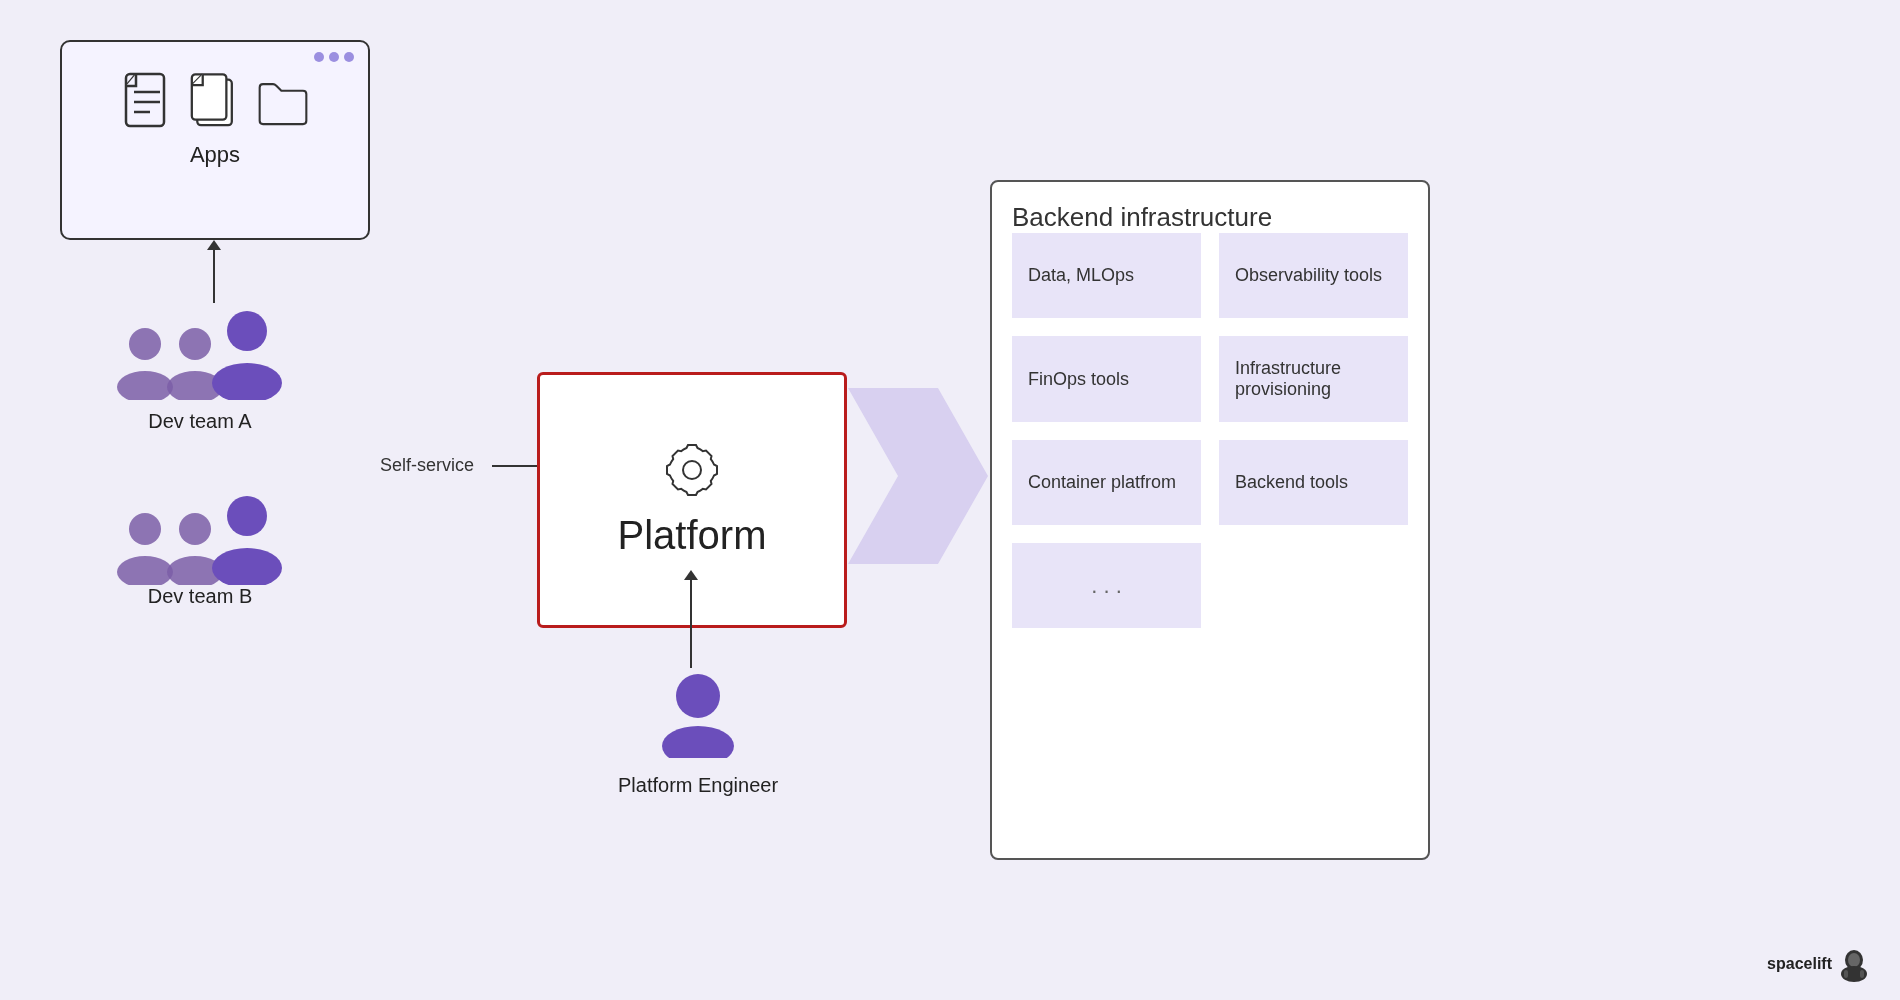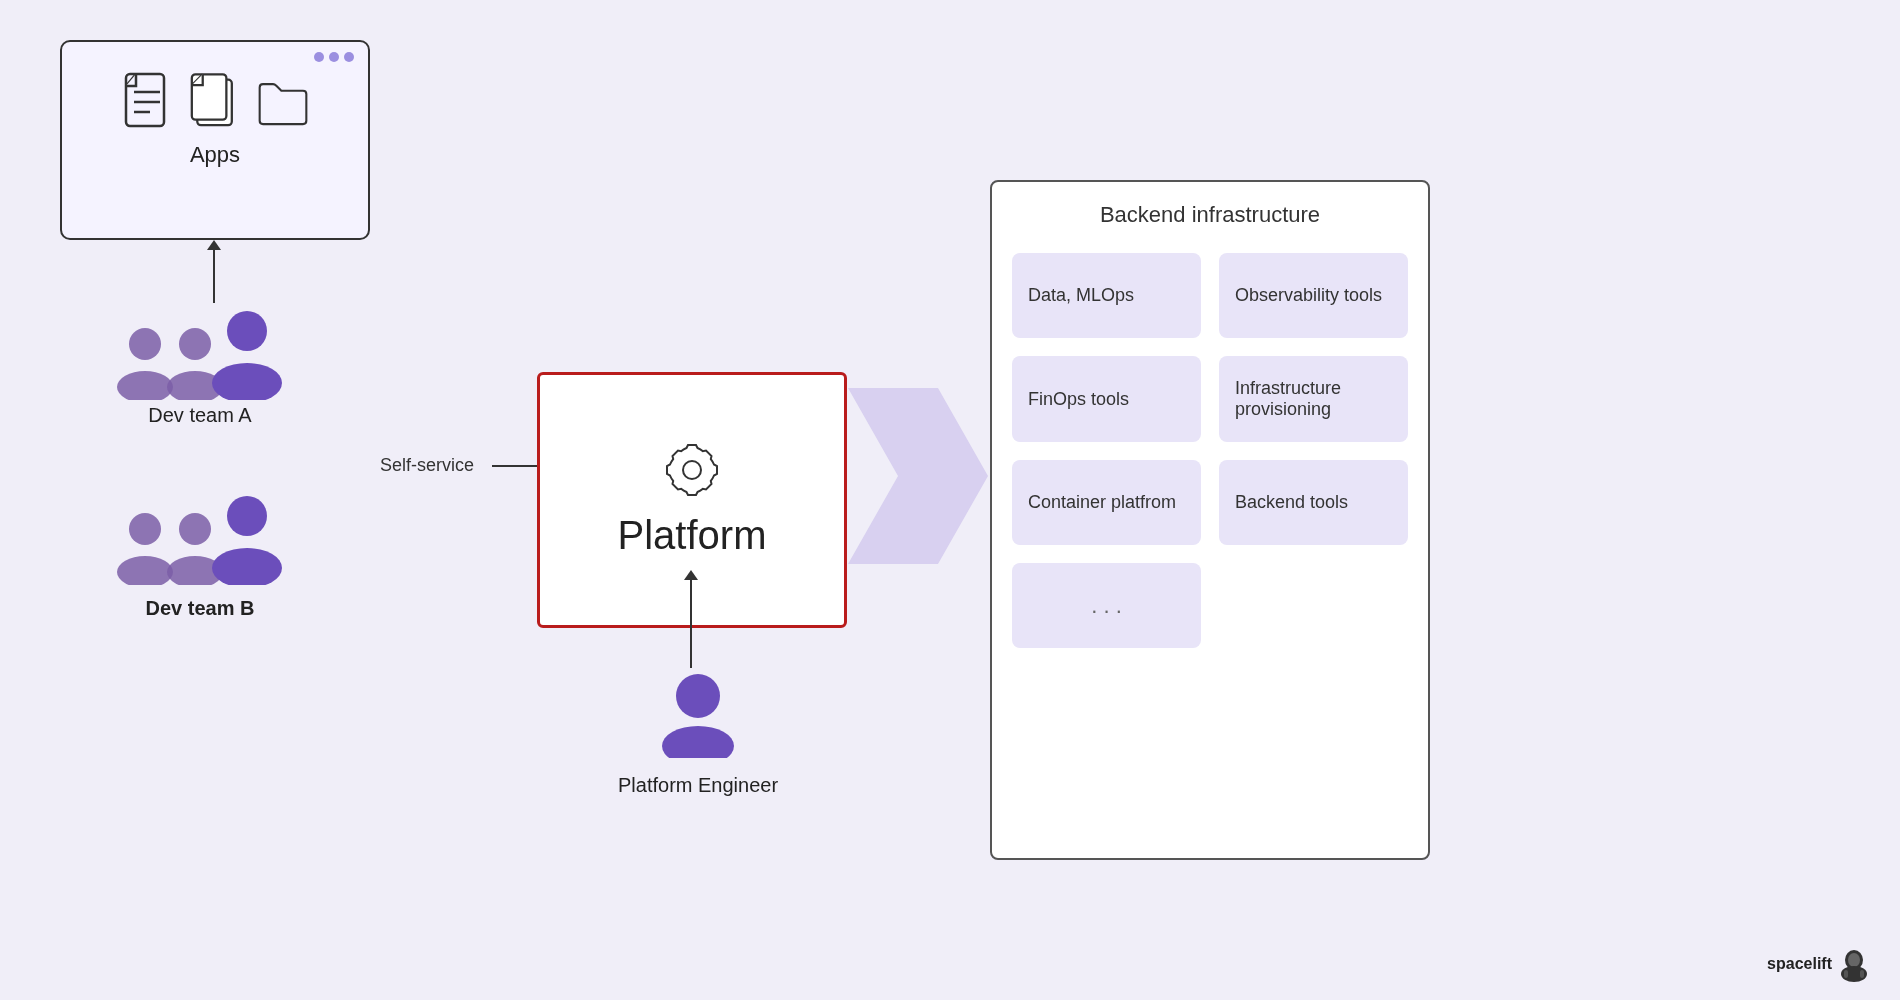--- a/index.html
+++ b/index.html
@@ -77,37 +77,35 @@
     }
 
     
     .dev-team-a {
       position: absolute;
       top: 305px;
       left: 110px;
       text-align: center;
     }
     .dev-team-a-label {
-      margin-top: 4px;
+      margin-top: 10px;
       font-size: 20px;
       color: #222;
     }
 
     
     .dev-team-b {
       position: absolute;
       top: 490px;
       left: 110px;
       text-align: center;
     }
     .dev-team-b-label {
-      margin-top: 12px;
       font-size: 20px;
       color: #222;
-      font-weight: bold;
     }
 
     
     .people-group {
       display: flex;
       align-items: flex-end;
       gap: 0;
     }
 
     
@@ -200,33 +198,31 @@
       top: 180px;
       left: 990px;
       width: 440px;
       height: 680px;
       background: white;
       border: 2px solid #555;
       border-radius: 8px;
       padding: 20px;
     }
     .backend-title {
-      text-align: center;
-      font-size: 22px;
+      font-size: 26px;
       color: #333;
-      margin-bottom: 25px;
     }
     .backend-grid {
       display: grid;
       grid-template-columns: 1fr 1fr;
       gap: 18px;
     }
     .backend-item {
       background: #e8e4f8;
-      border-radius: 8px;
+      border-radius: 0;
       padding: 22px 16px;
       font-size: 18px;
       color: #333;
       min-height: 85px;
       display: flex;
       align-items: center;
     }
 
     
     .spacelift-logo {

